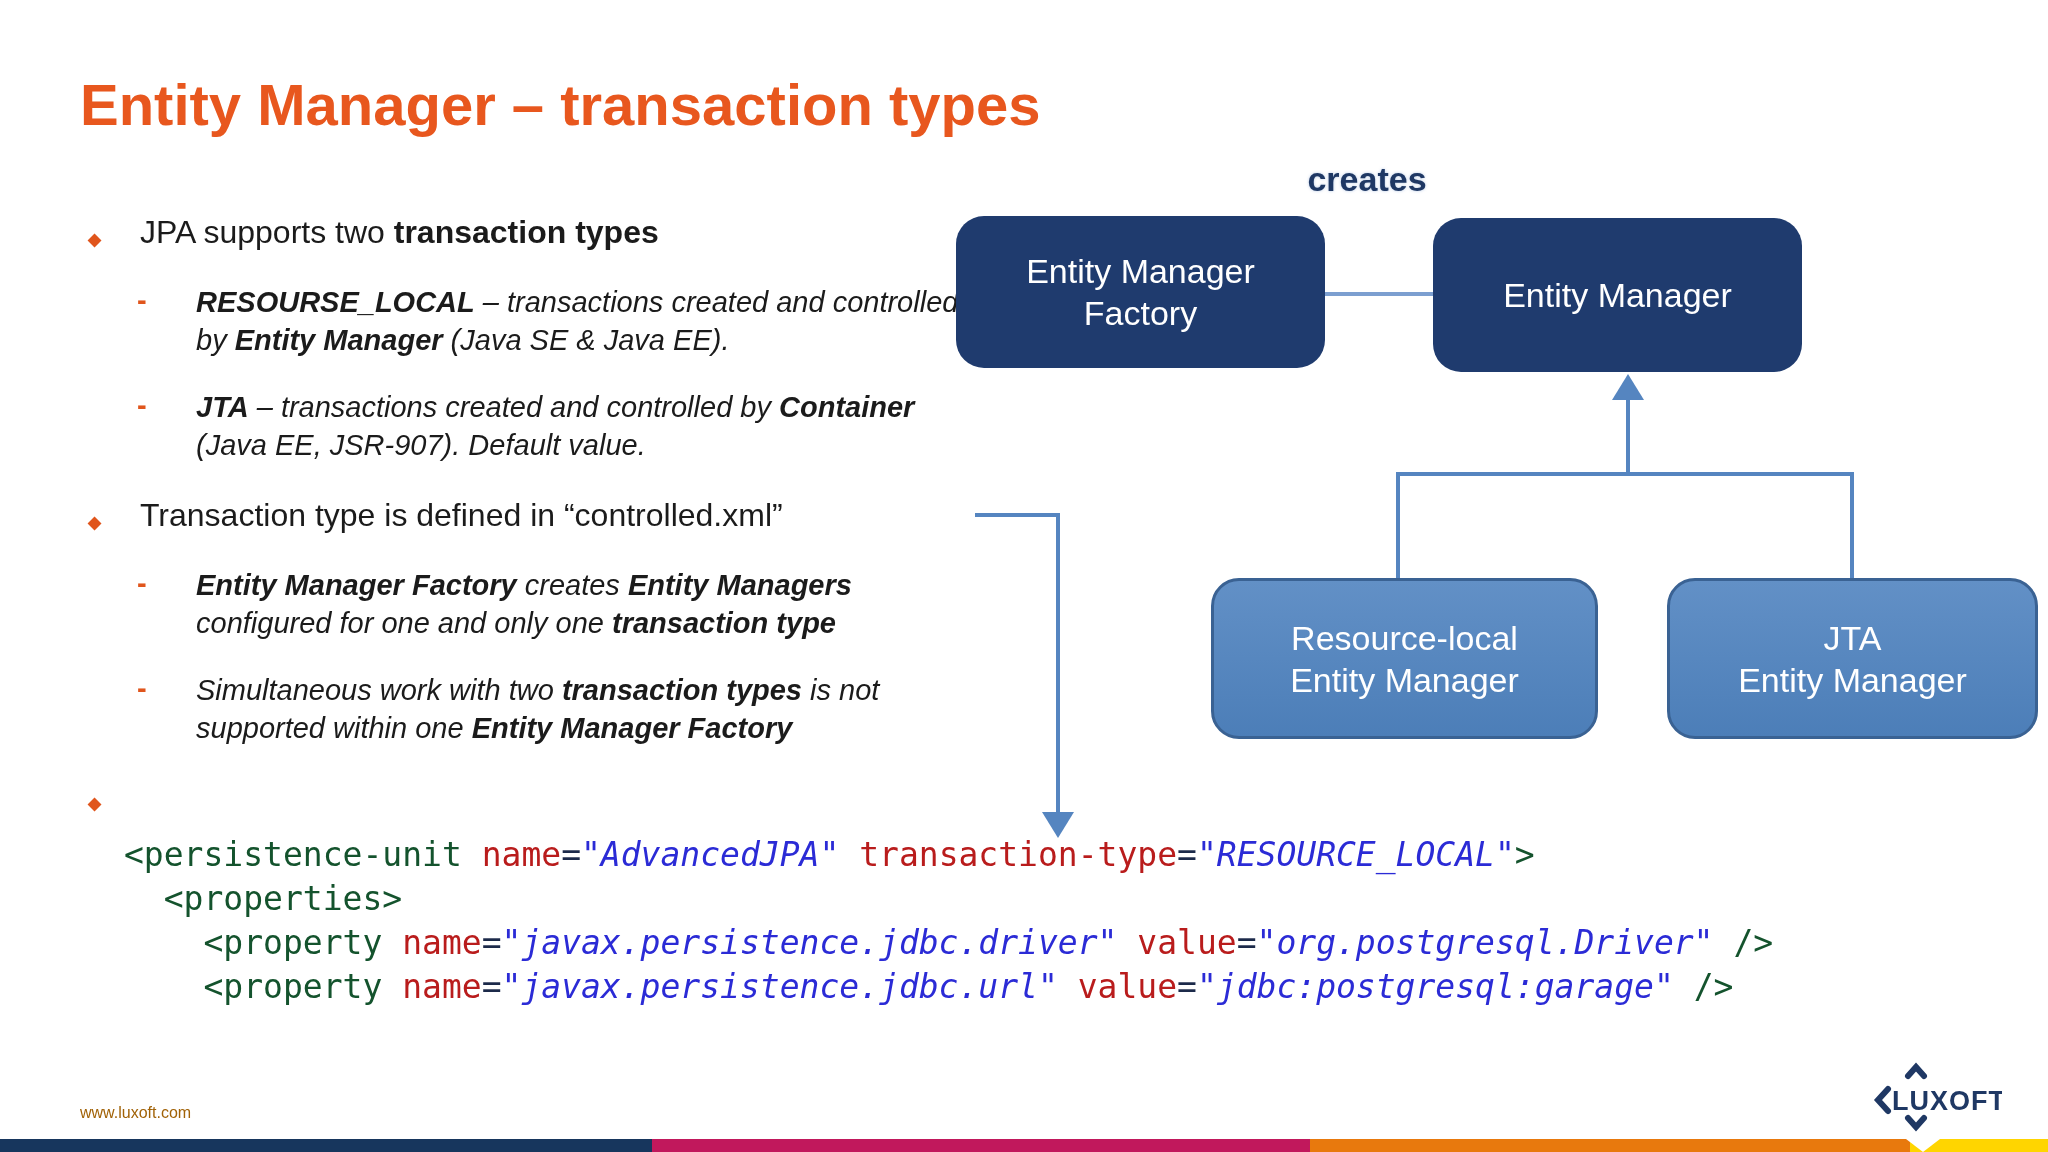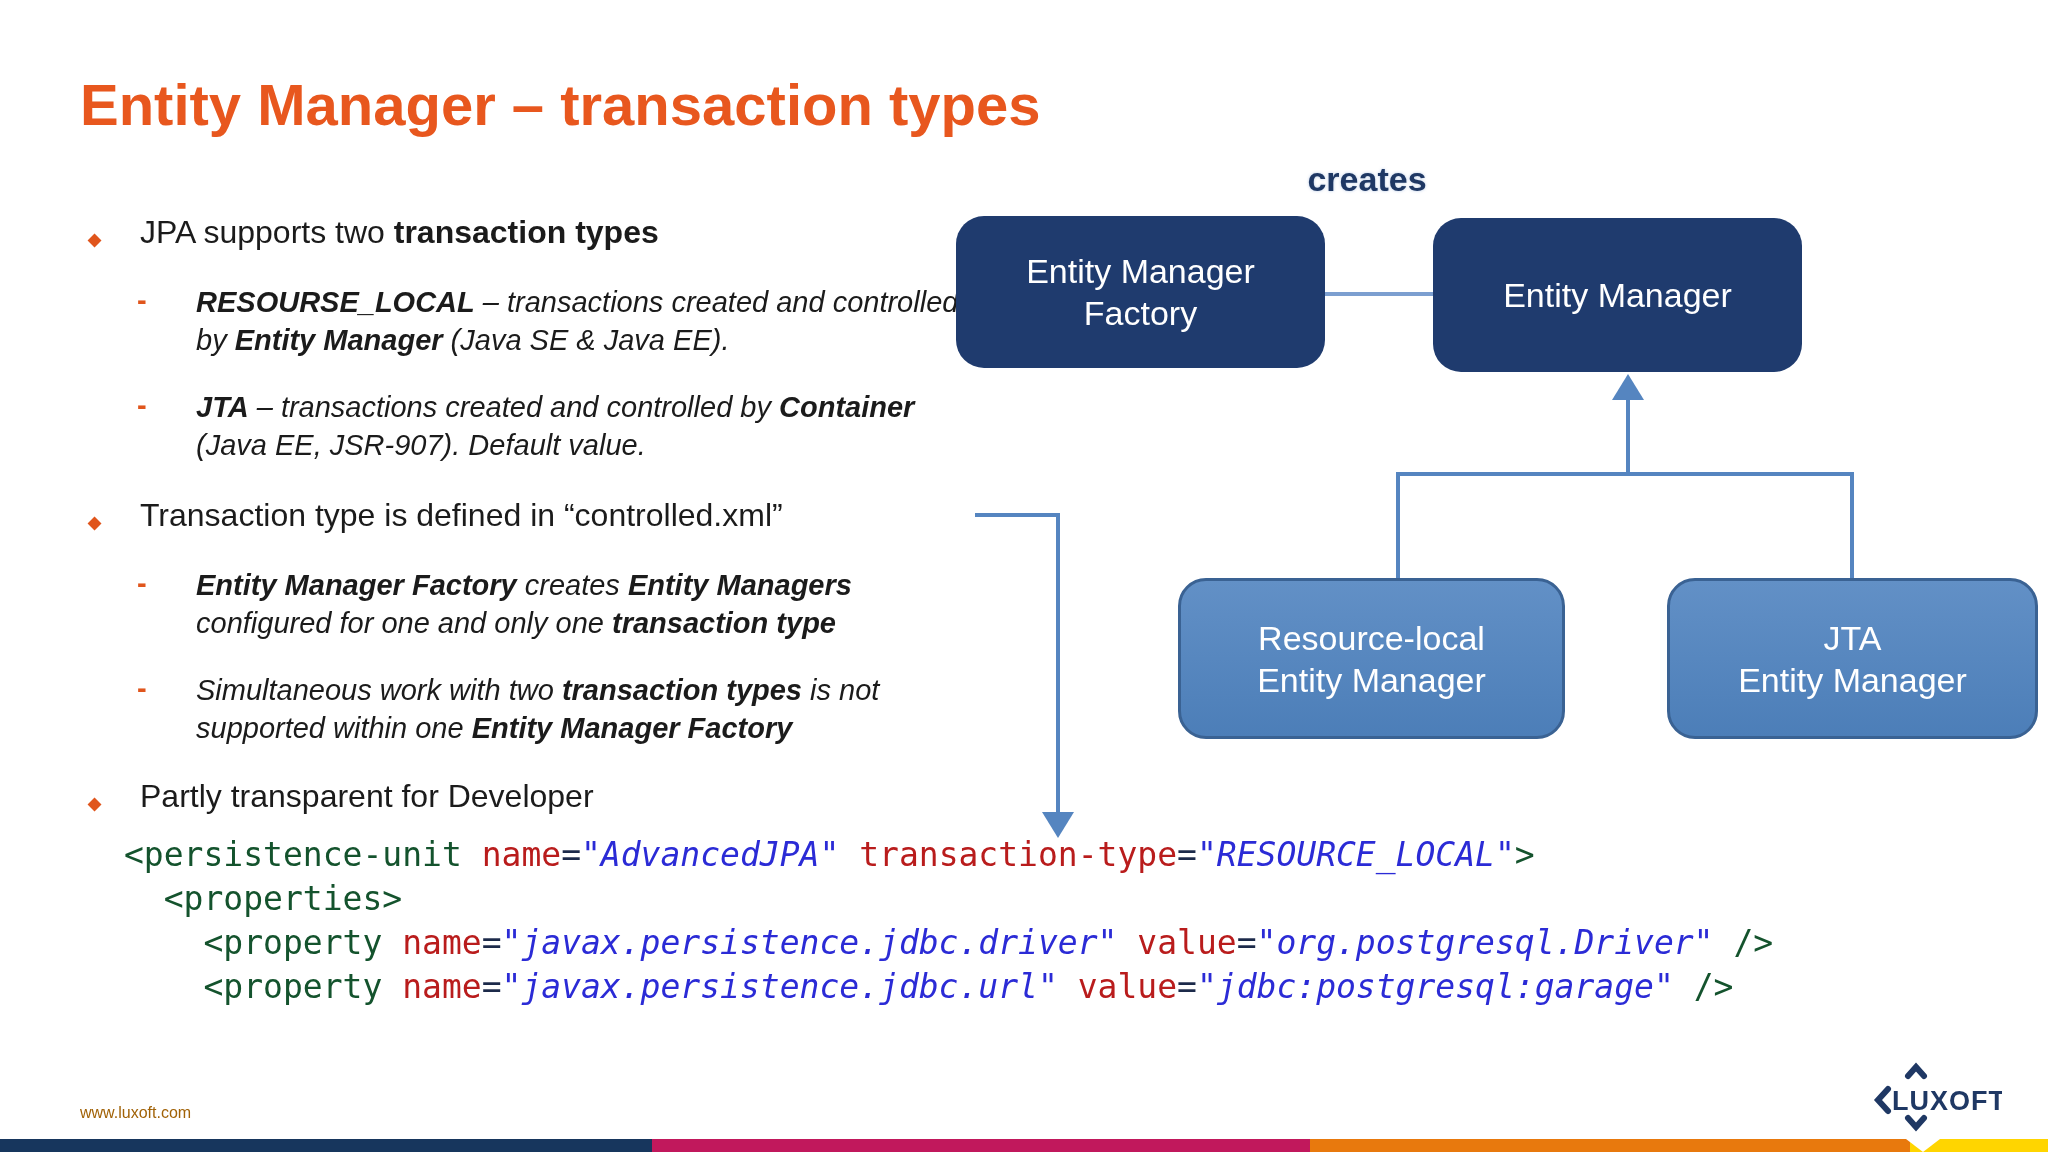--- a/index.html
+++ b/index.html
@@ -30,21 +30,21 @@
   #bullets .bullet:nth-child(6){top:671px;}
   #bullets .bullet:nth-child(7){top:776px;}
 
   
   .dbox{position:absolute;border-radius:28px;color:#ffffff;display:flex;flex-direction:column;
         align-items:center;justify-content:center;text-align:center;font-size:34px;line-height:42px;}
   .dbox.dark{background:#1F3B6E;}
   .dbox.light{background:linear-gradient(180deg,#6290C6 0%,#4C7EB8 100%);border:3px solid #3A6293;}
   #box-emf{left:956px;top:216px;width:369px;height:152px;}
   #box-em{left:1433px;top:218px;width:369px;height:154px;}
-  #box-rl{left:1178px;top:578px;width:381px;height:155px;}
+  #box-rl{left:1211px;top:578px;width:381px;height:155px;}
   #box-jta{left:1667px;top:578px;width:365px;height:155px;}
 
   .diagram-label{position:absolute;font-size:34px;font-weight:bold;color:#1F3864;
                  text-align:center;text-shadow:0 0 3px rgba(120,155,205,0.55);}
   #creates-label{left:1282px;top:160px;width:170px;}
   #implements-label{left:1446px;top:486px;width:340px;}
 
   
   #connectors{position:absolute;left:0;top:0;width:2048px;height:1152px;pointer-events:none;}
 
@@ -112,23 +112,20 @@
       </div>
       <div class="bullet l2">
         <span class="marker">-</span>
         <div class="txt">
           <div class="line"><span>Simultaneous work with two </span><span class="bold">transaction types</span><span> is not</span></div>
           <div class="line"><span>supported within one </span><span class="bold">Entity Manager Factory</span></div>
         </div>
       </div>
       <div class="bullet l1">
         <span class="marker">◆</span>
-        <div class="txt">
-          <div class="line"><span>Partly transparent for Developer</span></div>
-        </div>
       </div>
     </div>
 
   <svg id="connectors" viewBox="0 0 2048 1152" xmlns="http://www.w3.org/2000/svg">
     <line x1="1325" y1="294" x2="1433" y2="294" stroke="#7C9FD0" stroke-width="4"></line>
     <polyline points="975,515 1058,515 1058,816" fill="none" stroke="#5585C0" stroke-width="4"></polyline>
     <polygon points="1042,812 1074,812 1058,838" fill="#5585C0"></polygon>
     <polyline points="1398,578 1398,474 1852,474 1852,578" fill="none" stroke="#5585C0" stroke-width="4"></polyline>
     <line x1="1628" y1="474" x2="1628" y2="396" stroke="#5585C0" stroke-width="4"></line>
     <polygon points="1612,400 1644,400 1628,374" fill="#5585C0"></polygon>

